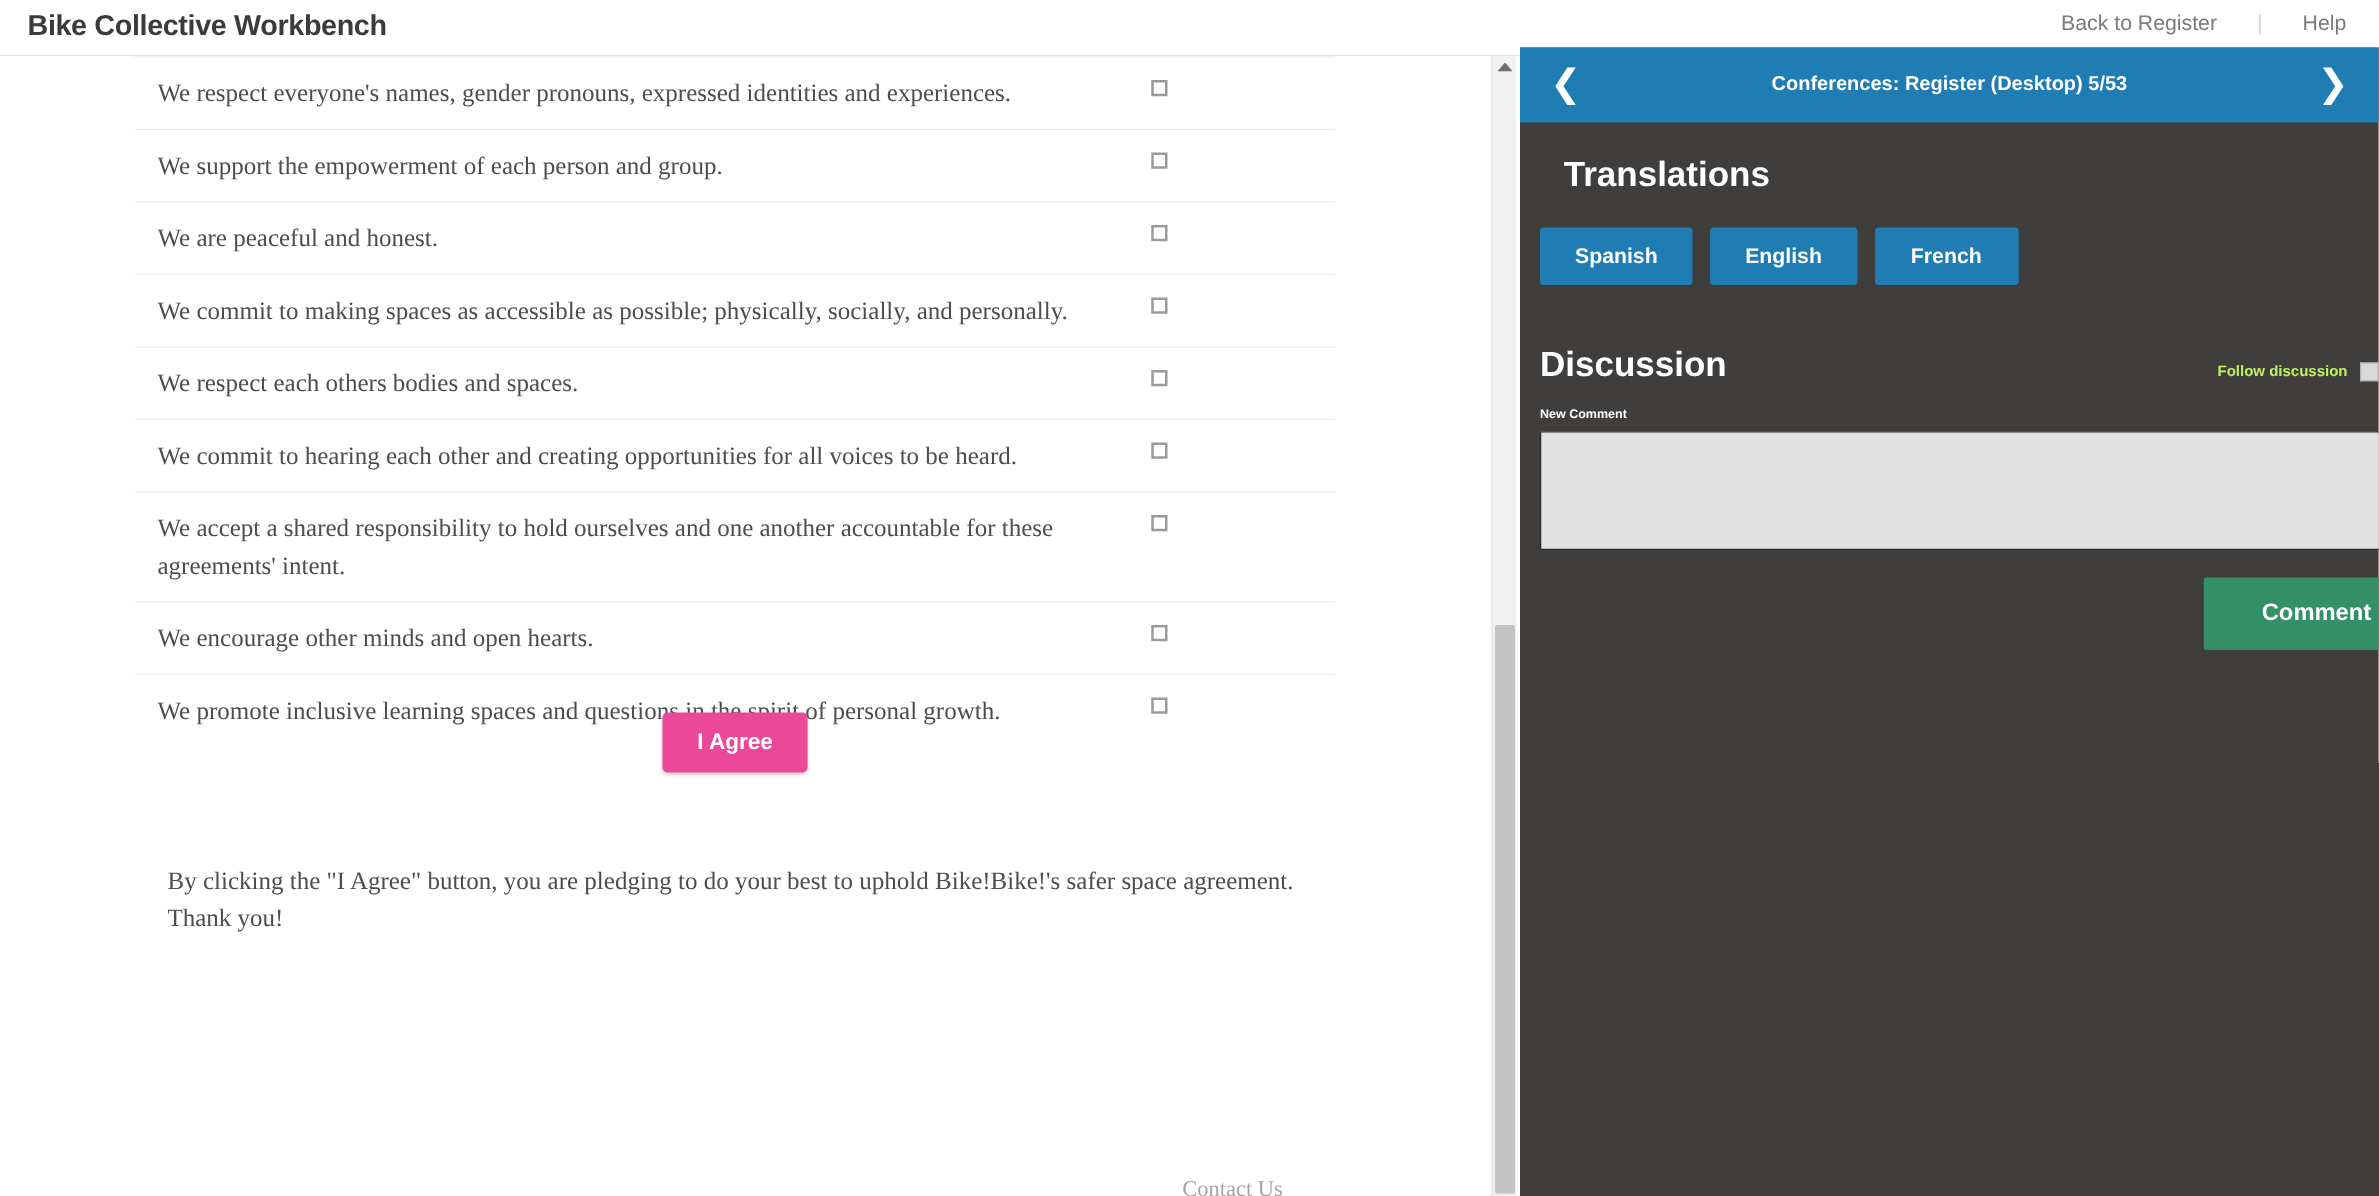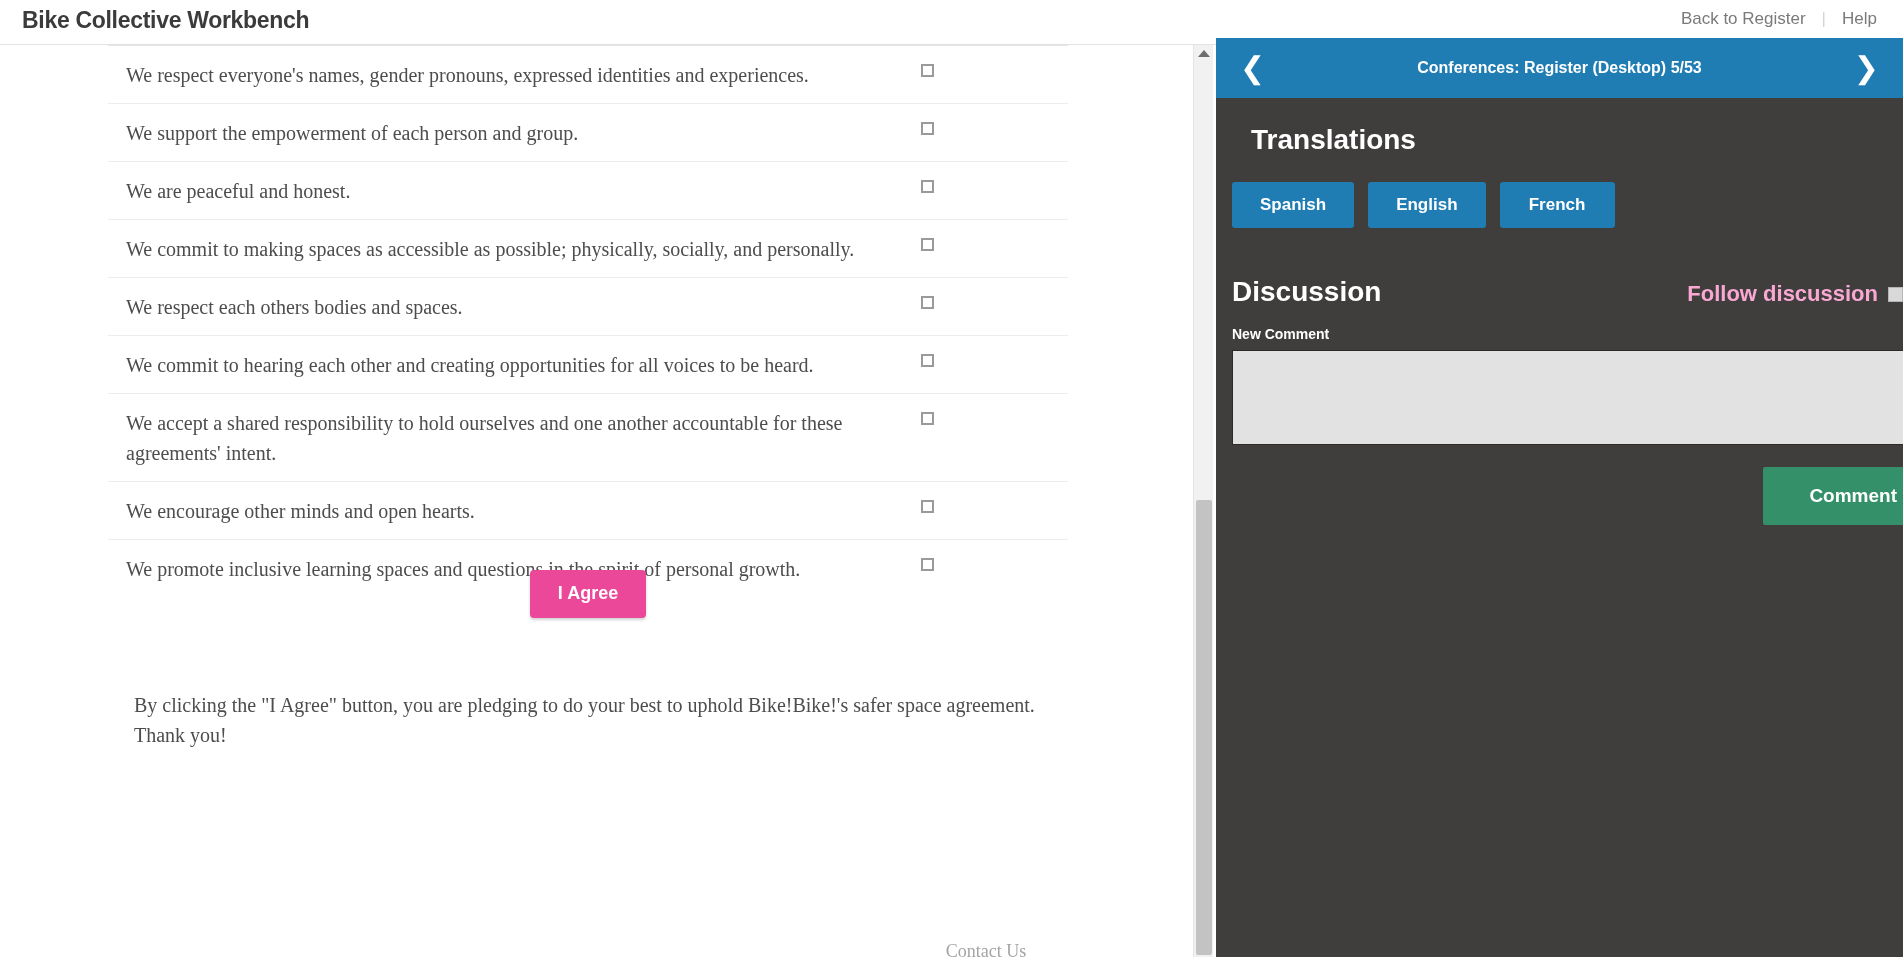--- a/index.html
+++ b/index.html
@@ -19,21 +19,21 @@
     border-bottom: 1px solid #e2e2e2;
   }
   .brand {
     position: absolute; left: 22px; top: 7px;
     font-family: "Liberation Sans", sans-serif;
     font-weight: bold; font-size: 23px; color: #3b3b3b;
     letter-spacing: -0.3px;
   }
   .topnav {
     position: absolute; right: 10px; top: 9px;
-    display: flex; align-items: center; gap: 0px;
+    display: flex; align-items: center; gap: 16px;
     font-family: "Liberation Sans", sans-serif;
     font-size: 17px; color: #7a7a7a;
   }
   .topnav a { color: #7a7a7a; text-decoration: none; padding: 0 16px; }
   .topnav .sep { color: #d5d5d5; }
 
   
   .leftpane {
     position: absolute; left: 0; top: 45px;
     width: 1193px; height: 912px;
@@ -151,28 +151,28 @@
   .disc-head {
     display: flex; align-items: baseline; justify-content: space-between;
     padding: 48px 0 0 16px;
   }
   .disc-head .sec-title2 {
     color: #ffffff; font-weight: bold; font-size: 28px;
   }
   .follow-wrap {
     display: flex; align-items: center; gap: 10px; padding-right: 0px;
   }
-  .follow-label { color: #f9a8d4; font-weight: bold; font-size: 22px; margin-left: 29px; }
+  .follow-label { color: #bef264; font-weight: bold; font-size: 12px; margin-left: 29px; }
   .follow-box {
     width: 15px; height: 15px; background: #d9d9d9;
     border: 1px solid #b5b5b5; display: inline-block;
   }
 
   .new-comment-label {
-    color: #ffffff; font-weight: bold; font-size: 14px;
+    color: #ffffff; font-weight: bold; font-size: 10px;
     padding: 18px 0 0 16px;
   }
   .comment-box {
     margin: 8px 0 0 16px;
     width: 700px; height: 95px;
     background: #e2e2e2; border: 1px solid #2b2a29;
     position: relative;
   }
   .comment-btn-row { display: flex; justify-content: flex-end; padding: 22px 0 0 0; }
   .btn-comment {

